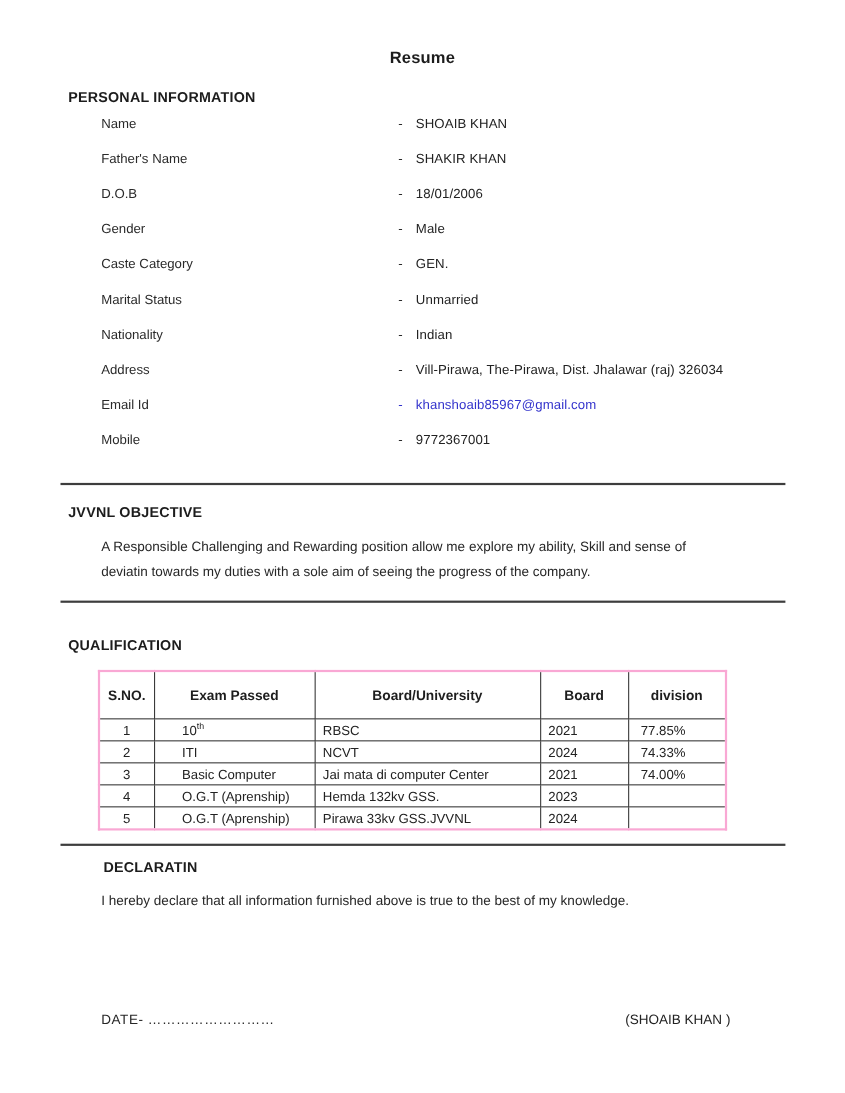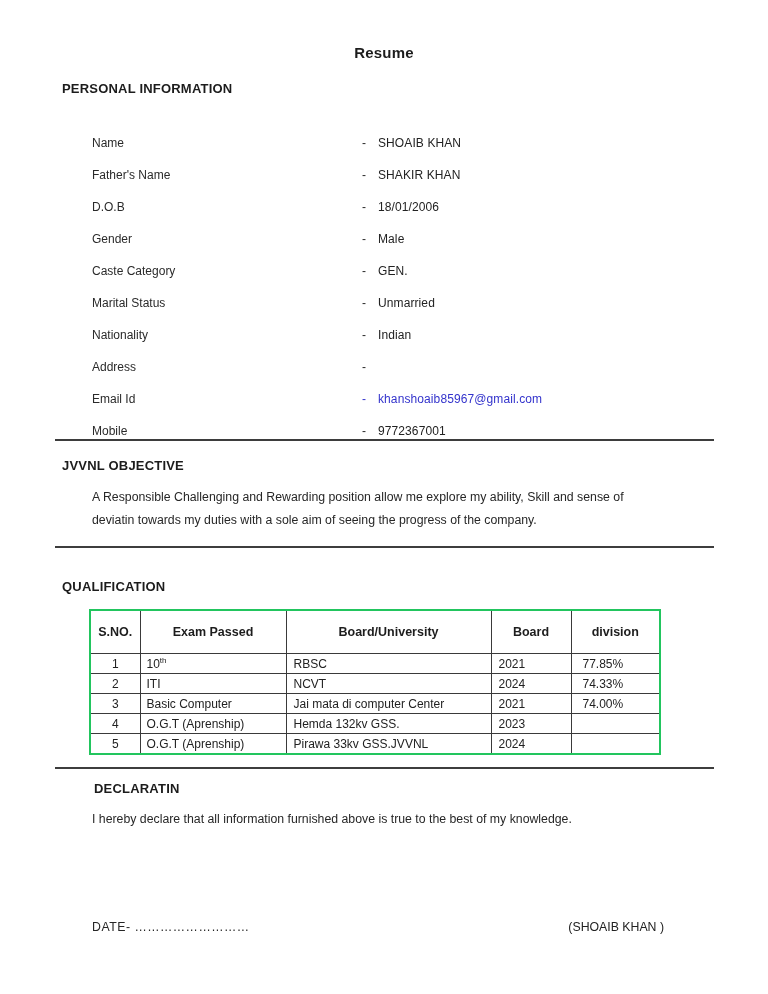--- a/index.html
+++ b/index.html
@@ -28,21 +28,21 @@
     font-size: 13px;
     font-weight: bold;
     color: #1c1c1c;
     letter-spacing: 0.2px;
   }
   #h-personal  { top: 81px; }
   #h-career    { top: 458px; }
   #h-qual      { top: 579px; }
   #h-decl      { top: 781px; padding-left: 32px; }
 
-  .info-rows { position: absolute; top: 127px; left: 92px; width: 600px; }
+  .info-rows { position: absolute; top: 96px; left: 92px; width: 600px; }
   .info-row  { display: flex; height: 32px; align-items: center; font-size: 12px; }
   .info-label { width: 270px; flex: 0 0 270px; color: #2a2a2a; }
   .info-dash  { width: 16px; flex: 0 0 16px; color: #2a2a2a; }
   .info-value { color: #222222; letter-spacing: 0.1px; }
   .info-row.email .info-dash { color: #3333cc; }
   .email-link { color: #3333cc; text-decoration: none; }
 
   .rule {
     position: absolute;
     left: 55px;
@@ -61,35 +61,35 @@
     font-size: 12.3px;
     line-height: 23px;
     color: #272727;
   }
 
   .qual-table {
     position: absolute;
     top: 609px; left: 89px;
     width: 570px;
     border-collapse: collapse;
-    border: 2px solid #22c55e;
+    border: 2px solid #f9a8d4;
     font-size: 12px;
     color: #222222;
     table-layout: fixed;
   }
   .qual-table th, .qual-table td { border: 1.5px solid #3a3a3a; overflow: hidden; white-space: nowrap; }
   .qual-table th { height: 40px; font-size: 12.5px; font-weight: bold; text-align: center; color: #1d1d1d; }
   .qual-table td { height: 19px; padding: 0; line-height: 1; }
   .col-sno  { width: 50px; }
   .col-exam { width: 146px; }
   .col-board{ width: 205px; }
   .col-year { width: 80px; }
   .col-div  { width: 89px; }
   td.c-sno  { text-align: center; }
-  td.c-exam { padding-left: 6px; }
+  td.c-exam { padding-left: 25px; }
   td.c-board{ padding-left: 7px; }
   td.c-year { padding-left: 7px; }
   td.c-div  { padding-left: 11px; }
   .qual-table sup { font-size: 8px; vertical-align: super; line-height: 0; }
 
   .decl-text {
     position: absolute;
     top: 812px; left: 92px;
     width: 560px;
     font-size: 12.3px;
@@ -149,20 +149,21 @@
       <span class="info-value">Unmarried</span>
     </div>
     <div class="info-row">
       <span class="info-label">Nationality</span>
       <span class="info-dash">-</span>
       <span class="info-value">Indian</span>
     </div>
     <div class="info-row">
       <span class="info-label">Address</span>
       <span class="info-dash">-</span>
+      <span class="info-value">Vill-Pirawa, The-Pirawa, Dist. Jhalawar (raj) 326034</span>
     </div>
     <div class="info-row email">
       <span class="info-label">Email Id</span>
       <span class="info-dash">-</span>
       <a href="#" class="info-value email-link">khanshoaib85967@gmail.com</a>
     </div>
     <div class="info-row">
       <span class="info-label">Mobile</span>
       <span class="info-dash">-</span>
       <span class="info-value">9772367001</span>

